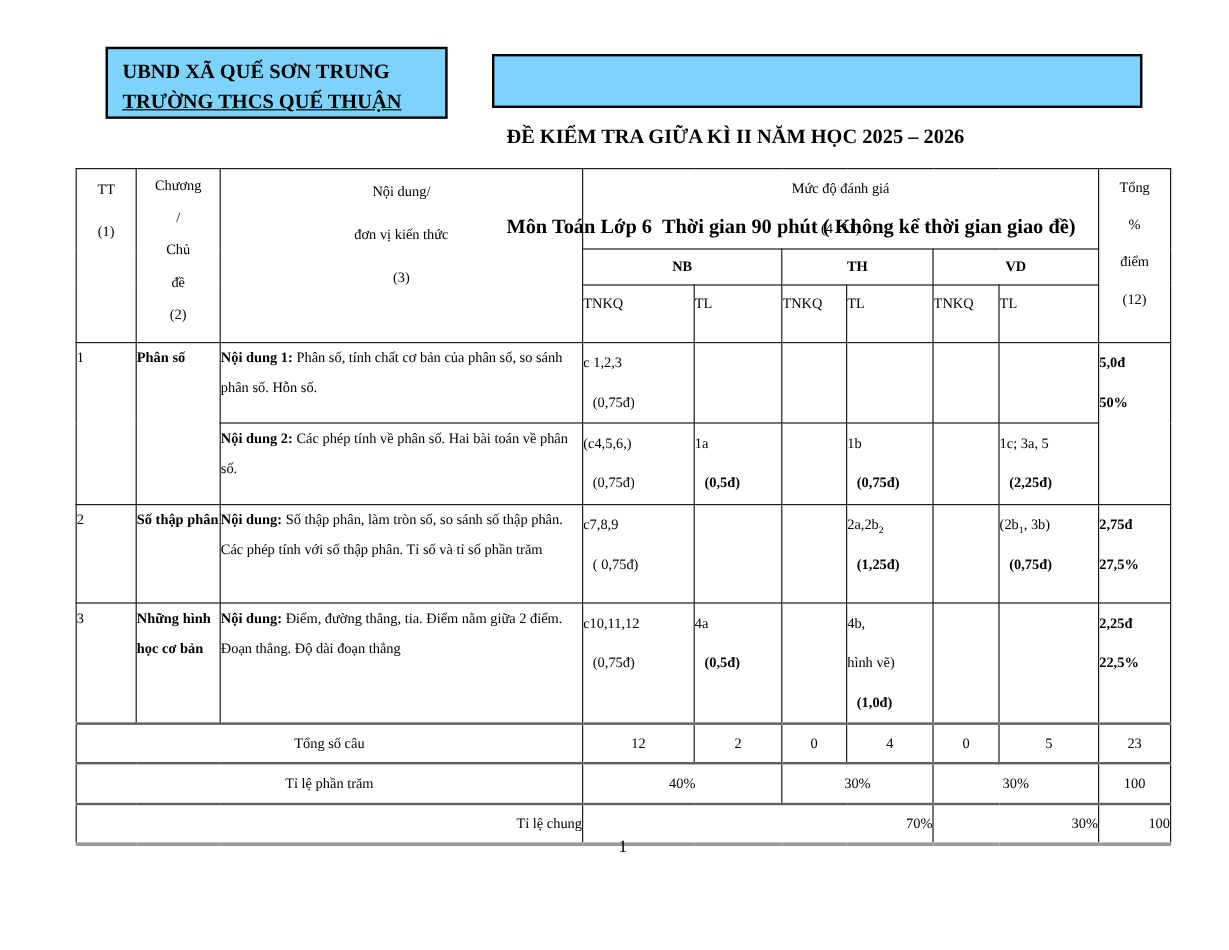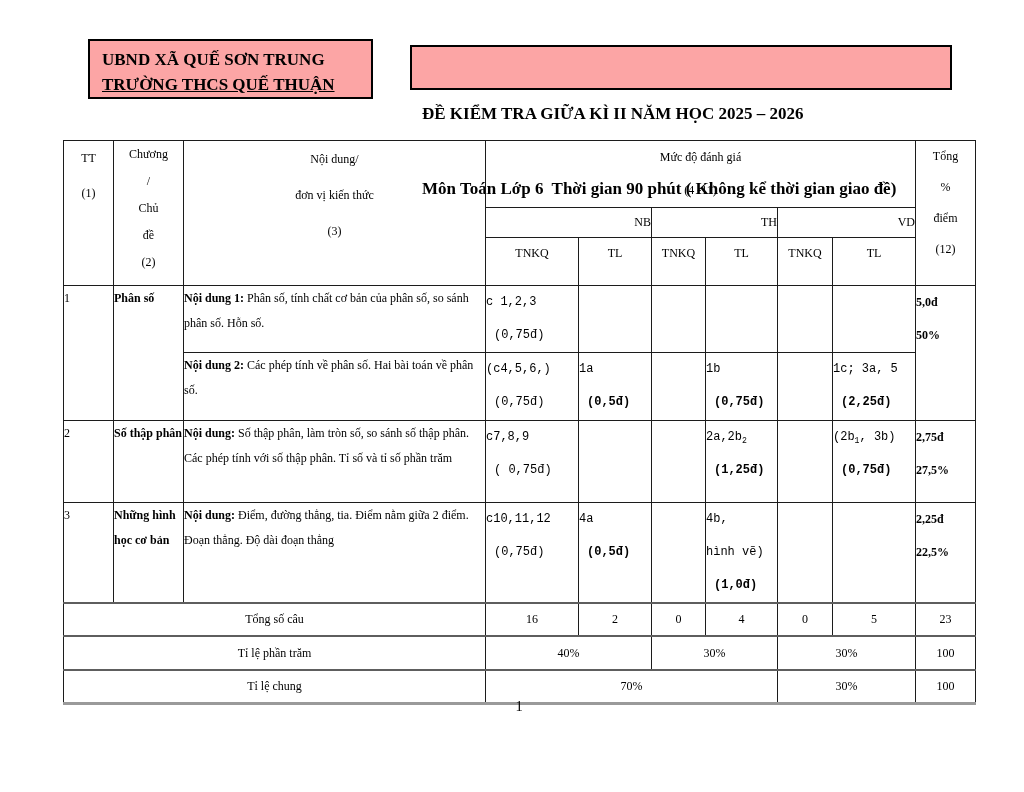--- a/index.html
+++ b/index.html
@@ -6,57 +6,57 @@
   html, body { margin: 0; padding: 0; }
   body {
     width: 1024px; height: 792px;
     background: #ffffff;
     font-family: "Liberation Serif", "DejaVu Serif", serif;
     color: #000;
   }
   .page { position: relative; width: 1024px; height: 792px; background: #fff; overflow: hidden; }
 
   
-  .hbox { position: absolute; border: 2px solid #000; font-weight: bold; font-size: 17px; background: #fca5a5; }
+  .hbox { position: absolute; border: 2px solid #000; font-weight: bold; font-size: 17px; background: #7dd3fc; }
   .hbox-left  { left: 88px;  top: 39px; width: 285px; height: 60px; padding: 6px 6px 0 12px; line-height: 25px; }
   .hbox-right { left: 410px; top: 45px; width: 542px; height: 45px; padding: 4px 6px 0 10px; line-height: 25px; white-space: pre-wrap; }
   .hbox-left .u { text-decoration: underline; }
 
   
   .sec-title { position: absolute; left: 97px; top: 118px; font-weight: bold; font-size: 18px; }
   .sec-title .num { margin-right: 13px; }
 
   
   table.matrix {
     position: absolute; left: 63px; top: 140px;
     width: 912px; border-collapse: collapse; table-layout: fixed;
     font-size: 12px;
   }
   table.matrix td { border: 1px solid #1c1c1c; vertical-align: top; padding: 0; overflow: hidden; }
   table.matrix tr.f-row td { border-top: 2px solid #5e5e5e; }
-  table.matrix tr.f-last td { border-bottom: 3px solid #9a9a9a; }
+  table.matrix tr.f-last td { border-bottom: 3px solid #9a9a9a; text-align: right; }
 
   .ctr { text-align: center; }
 
   
   .tt-h   div { line-height: 35px; }
   .chg-h  div { line-height: 27px; }
   .nd-h   div { line-height: 36px; }
   .muc-h  div { line-height: 33px; }
   .tong-h div { line-height: 31px; }
   .tt-h, .chg-h, .nd-h, .muc-h, .tong-h { padding-top: 2px; }
-  .lvl-cell  { line-height: 29px; text-align: right; }
-  .sub-cell  { line-height: 30px; padding-top: 4px; text-align: center; }
+  .lvl-cell  { line-height: 29px; text-align: center; font-weight: bold; }
+  .sub-cell  { line-height: 30px; padding-top: 4px; text-align: left; }
 
   
   .tt-b   { padding: 2px 2px 0 14px; line-height: 25px; }
   .topic  { padding: 2px 3px 0 9px;  line-height: 25px; font-weight: bold; }
   .content{ padding: 2px 2px 0 4px;  line-height: 25px; }
   .content .lbl { font-weight: bold; }
-  .q { padding: 0 1px 0 6px; font-family: Liberation Mono, monospace; }
+  .q { padding: 0 1px 0 6px; }
   .q div { line-height: 33px; }
   .q .pt  { padding-left: 8px; }
   .q .ptb { padding-left: 8px; font-weight: bold; }
   .total { padding: 0 1px 0 8px; font-weight: bold; margin-left: 24px; }
   .total div { line-height: 33px; }
   sub { font-size: 0.68em; line-height: 0; }
 
   
   .f1 td { line-height: 31px; text-align: center; }
   .f2 td { line-height: 32px; text-align: center; }
@@ -235,21 +235,21 @@
       <td class="q"></td>
       <td class="q"></td>
       <td class="total">
         <div>2,25đ</div>
         <div>22,5%</div>
       </td>
     </tr>
 
     <tr class="f1 f-row" style="height:33px">
       <td colspan="3">Tổng số câu</td>
-      <td>16</td>
+      <td>12</td>
       <td>2</td>
       <td>0</td>
       <td>4</td>
       <td>0</td>
       <td>5</td>
       <td>23</td>
     </tr>
 
     <tr class="f2 f-row" style="height:34px">
       <td colspan="3">Tỉ lệ phần trăm</td>

